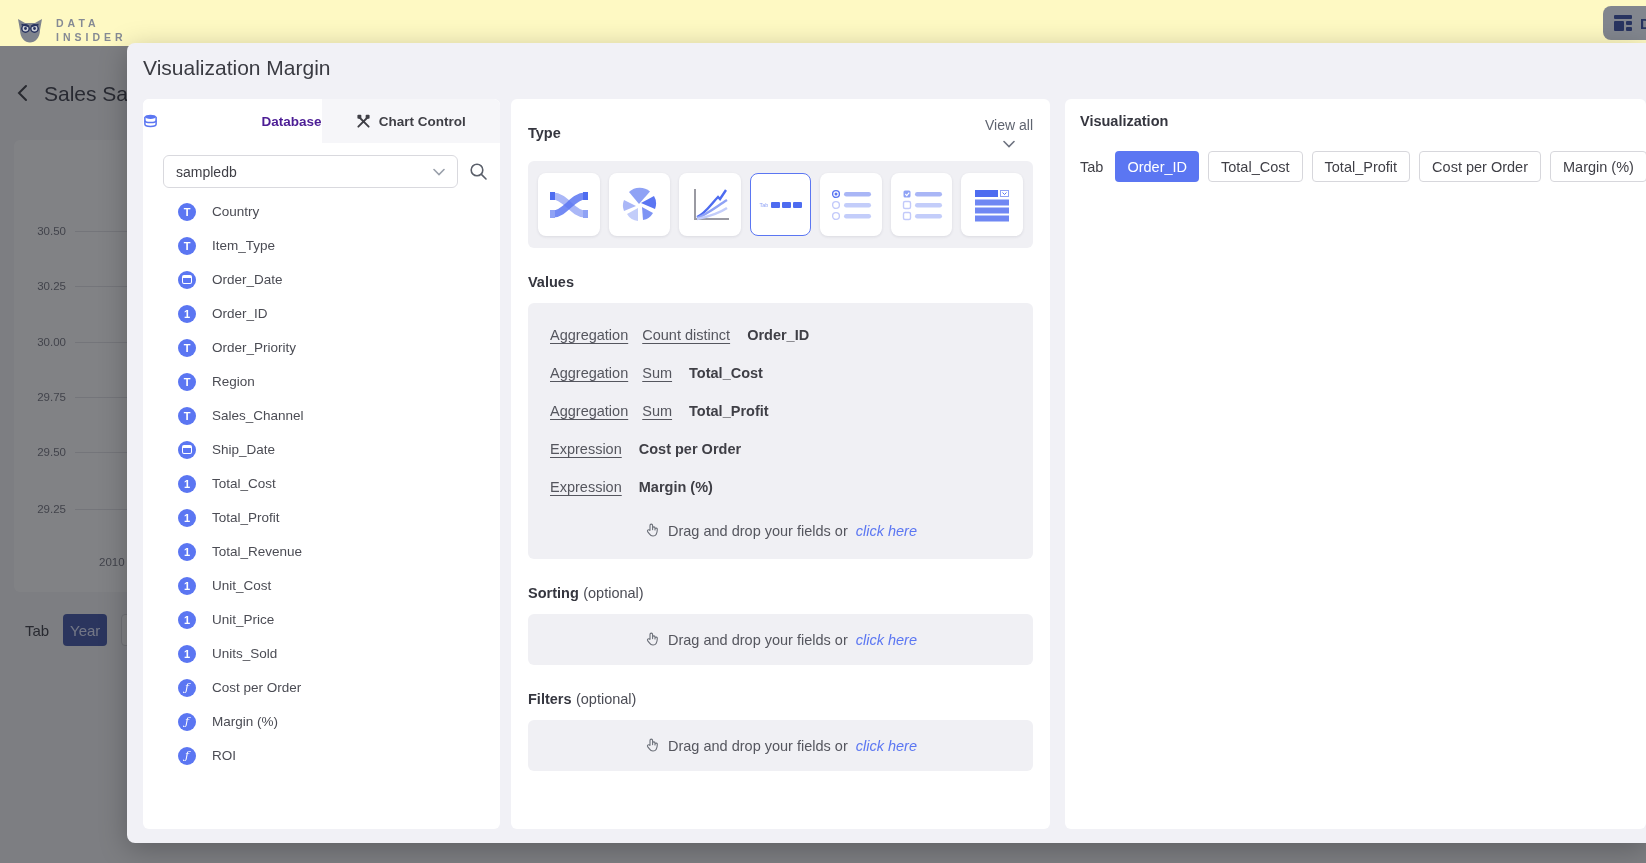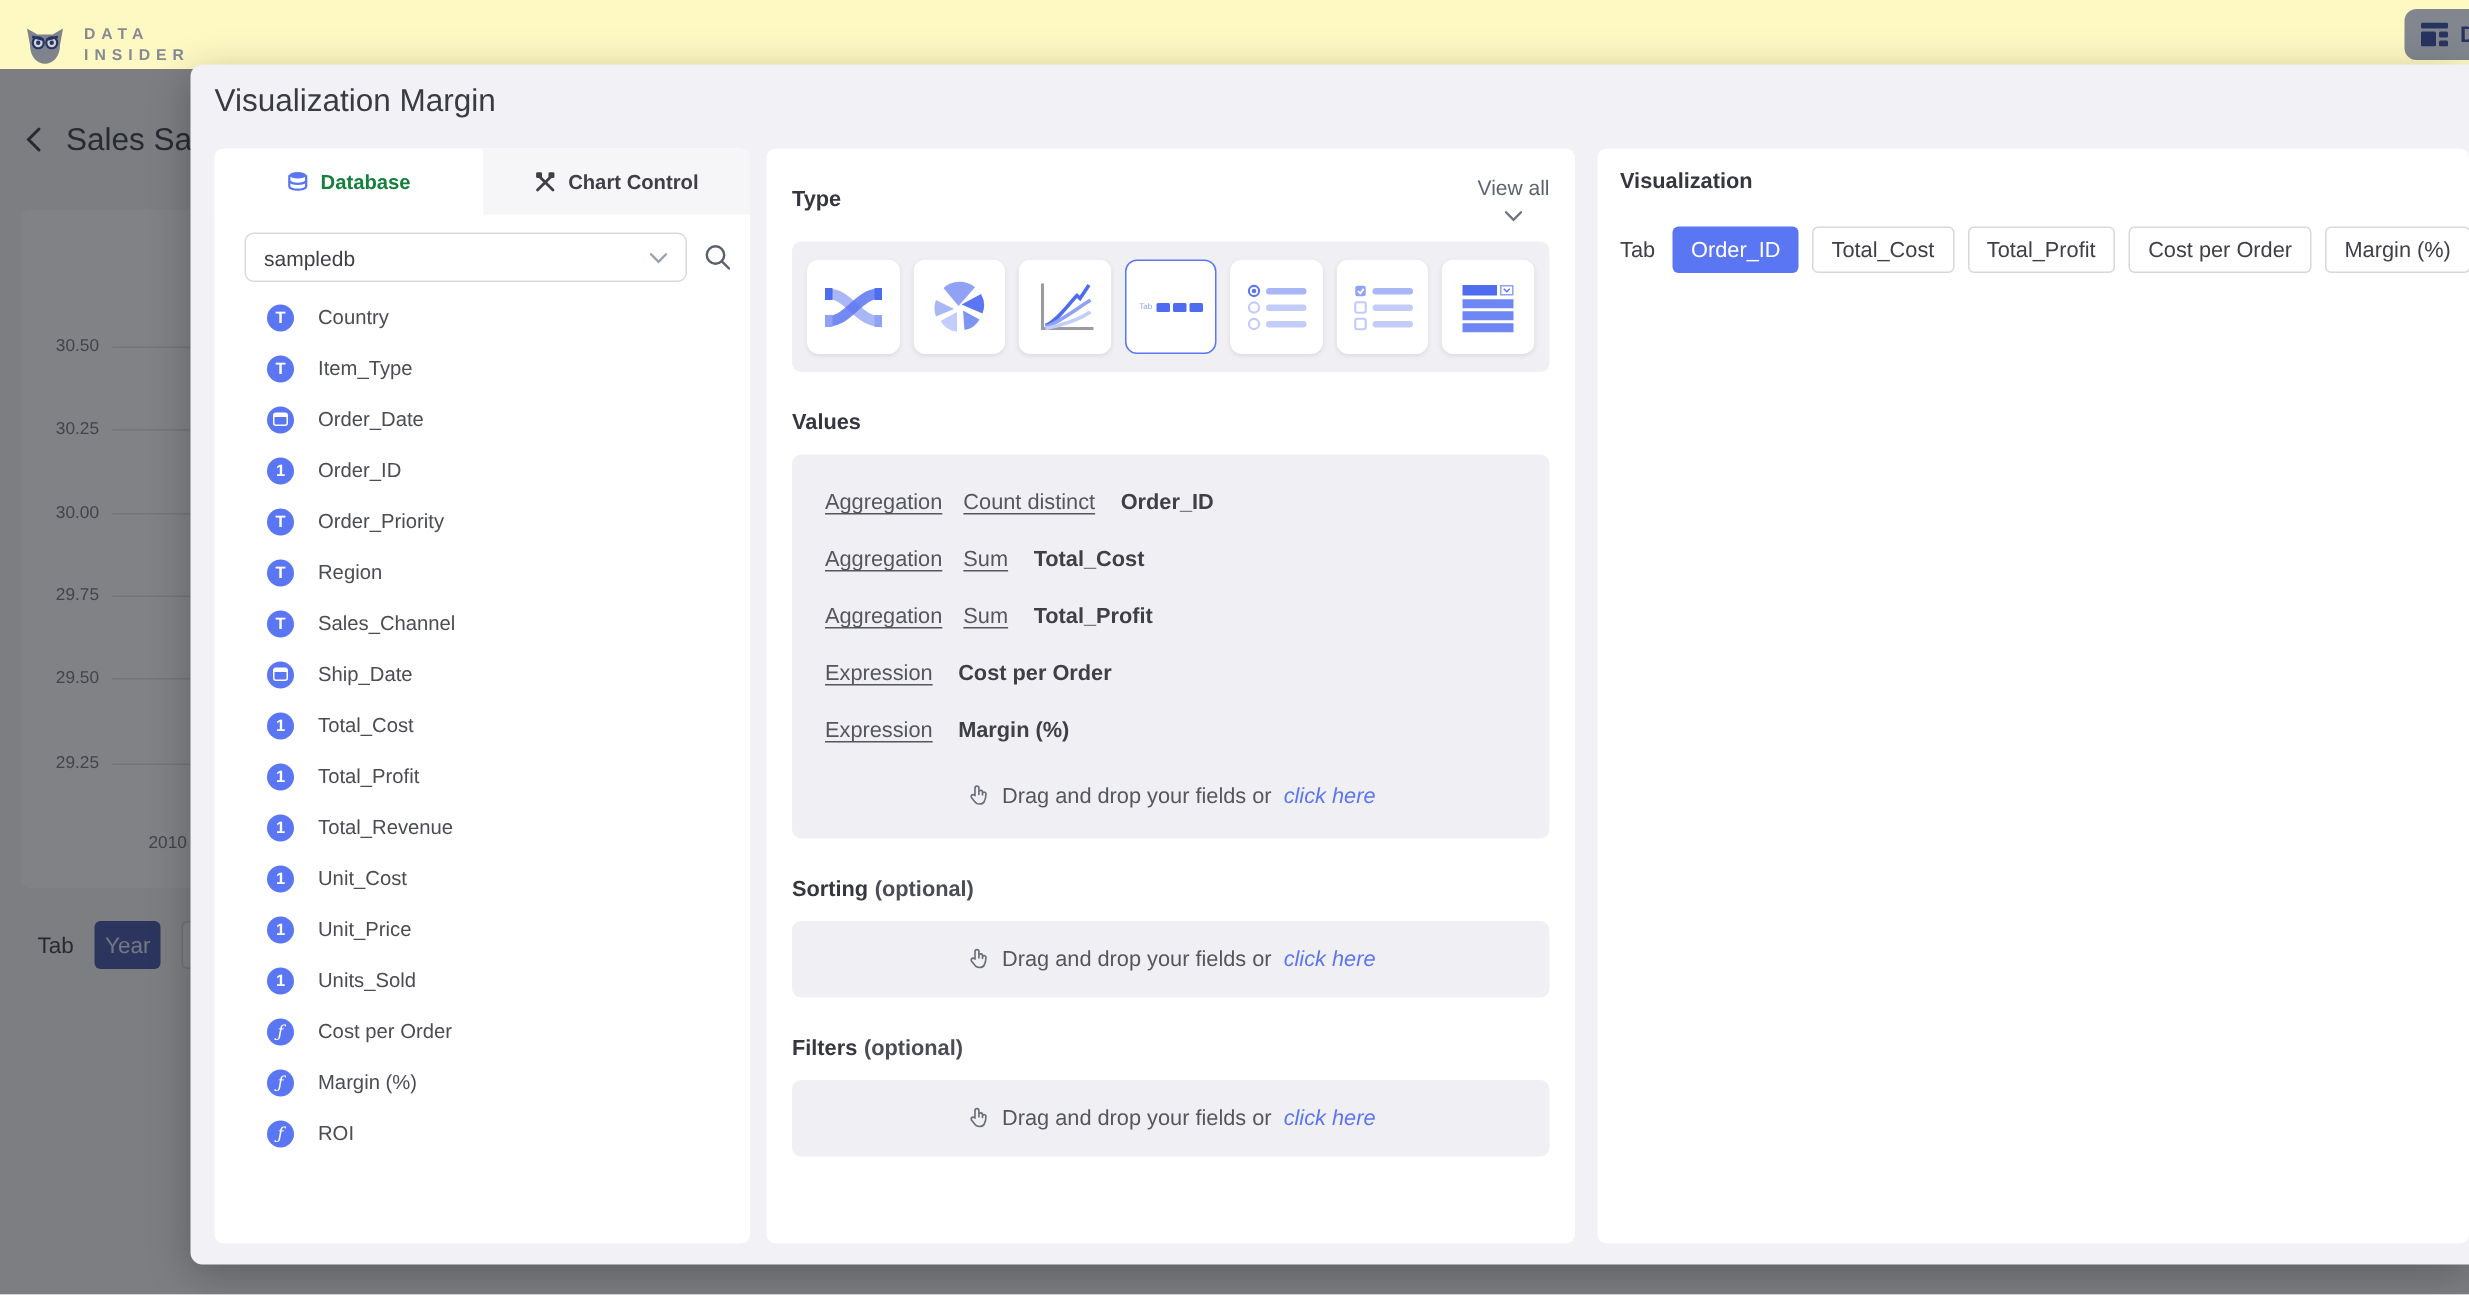--- a/index.html
+++ b/index.html
@@ -47,37 +47,37 @@
            box-shadow:0 6px 28px rgba(0,0,0,0.25); }
   .modal-title { position:absolute; left:16px; top:13px; font-size:21px; color:#3a3b42; font-weight:500; }
   .panel { position:absolute; top:56px; height:730px; background:#fff; border-radius:6px; overflow:hidden; }
   .panel-left  { left:16px;  width:357px; }
   .panel-mid   { left:384px; width:539px; }
   .panel-right { left:938px; width:581px; }
   
   .lp-tabs { display:flex; height:44px; }
   .lp-tab { flex:1; display:flex; align-items:center; justify-content:center; gap:8px;
             font-size:13.5px; font-weight:700; cursor:pointer; }
-  .lp-tab.active { background:#ffffff; color:#15803d; }
+  .lp-tab.active { background:#ffffff; color:#4c1d95;justify-content:space-between; }
   .lp-tab.inactive { background:#f6f6f9; color:#3f3f46; border-radius:0 6px 0 0; }
   .search-row { display:flex; align-items:center; gap:11px; padding:12px 12px 0 20px; }
   .db-select { flex:1; height:33px; border:1px solid #d9d9de; border-radius:6px; background:#fff;
                display:flex; align-items:center; padding:0 12px; font-size:14px; color:#3f3f46; cursor:pointer; }
   .db-select .chev { margin-left:auto; display:flex; }
   .field-list { padding:13px 0 0 35px; display:flex; flex-direction:column; gap:13px; }
   .field-item { display:flex; align-items:center; gap:16px; height:21px; cursor:pointer; }
   .ficon { width:18px; height:18px; border-radius:50%; background:#5b76f2; color:#fff; flex:0 0 18px;
            display:flex; align-items:center; justify-content:center; font-size:11px; font-weight:700; }
   .ficon .fx { font-family:"DejaVu Serif", serif; font-style:italic; font-size:11px; font-weight:400; }
   .cal { width:10px; height:9px; border:1.5px solid #fff; border-top-width:3px; border-radius:2px; }
   .fname { font-size:13.5px; color:#4b4c54; }
   
   .m-head { margin:18px 17px 0; display:flex; justify-content:space-between; align-items:center; }
   .sec-title { font-size:14.5px; font-weight:700; color:#35363f; }
-  .sec-opt { font-weight:700; color:#4b4c55; }
+  .sec-opt { font-weight:400; color:#4b4c55; }
   .view-all { display:flex; align-items:center; gap:7px; font-size:14px; color:#5f6470; cursor:pointer;flex-direction:column; }
   .type-strip { margin:13px 17px 0; background:#f0f0f4; border-radius:6px; padding:12px 10px;
                 display:flex; gap:9px; }
   .tile { width:63px; height:63px; background:#fff; border-radius:8px; border:1.5px solid transparent;
           box-shadow:0 1px 3px rgba(25,30,60,0.10); display:flex; flex-direction:column;
           align-items:center; justify-content:center; cursor:pointer; }
   .tile.selected { border-color:#5b76f2; box-shadow:none; }
   .tab-ico { display:flex; align-items:center; gap:2px; }
   .tab-ico .t { font-size:6px; color:#8fa2f5; transform:scale(0.9); }
   .tab-ico .blk { width:9px; height:6px; background:#4e6cf0; border-radius:1px; }

